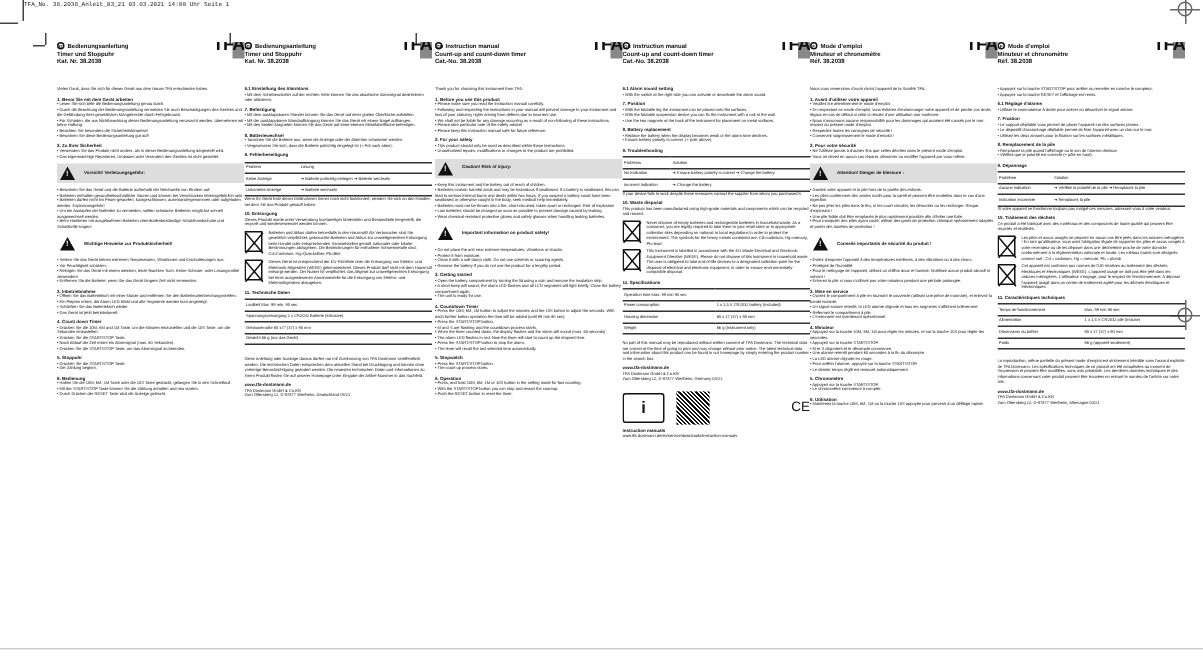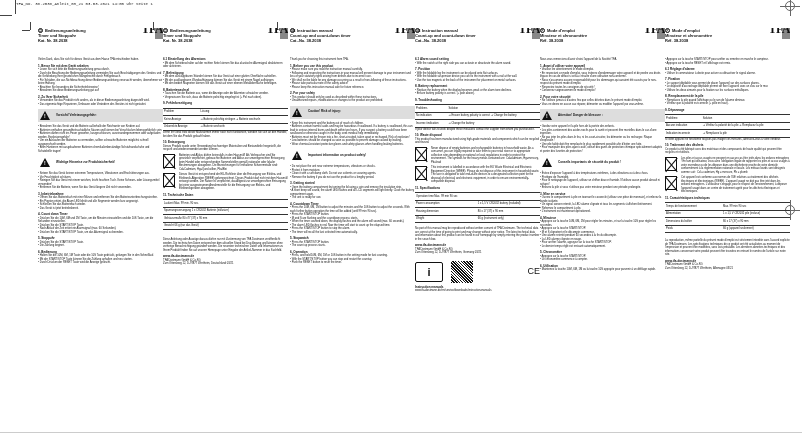--- a/index.html
+++ b/index.html
@@ -3,21 +3,21 @@
 <meta charset="utf-8">
 <style>
 *{box-sizing:border-box;margin:0;padding:0}
 body{width:802px;height:440px;background:#fff;font-family:"Liberation Sans",sans-serif;color:#111;position:relative;overflow:hidden}
 .slug{position:absolute;left:16px;top:2px;font-family:"Liberation Mono",monospace;font-size:4px;color:#222;white-space:nowrap}
 .crop{position:absolute;background:#444}
 .page{position:absolute;top:28px;width:125px;height:330px;font-size:2.7px;line-height:3.5px;overflow:hidden}
 .hdr{position:relative;height:26px;margin-bottom:4px}
 .hdr .ti{font-weight:bold;font-size:4px;line-height:5px}
 .hdr .ti .n{display:inline-block;width:5px;height:5px;border:0.5px solid #111;border-radius:50%;text-align:center;font-size:3px;line-height:4.5px;margin-right:2px}
-.logo{position:absolute;right:0;top:0;font-weight:900;font-size:12px;letter-spacing:-0.5px;font-family:Liberation Serif, serif}
+.logo{position:absolute;right:0;top:0;font-weight:900;font-size:12px;letter-spacing:-0.5px;font-family:Liberation Sans, sans-serif}
 .logo .box{position:absolute;right:-1px;top:-2px;width:9px;height:13px;background:#888;z-index:-1}
 .h{font-weight:bold;font-size:3px;margin-top:3px}
 .p{margin:0}
 .li::before{content:"• "}
 .warn{background:#ddd;margin:3px 0;padding:2px;display:flex;align-items:center;gap:6px;font-weight:bold;font-size:3px}
 .tri{width:0;height:0;border-left:5px solid transparent;border-right:5px solid transparent;border-bottom:9px solid #111;position:relative}
 .tri::after{content:"!";position:absolute;left:-1px;top:2px;color:#fff;font-size:5px;line-height:6px}
 table{width:100%;border-collapse:collapse;font-size:2.7px;margin-top:2px}
 td{border-top:0.5px solid #333;border-bottom:0.5px solid #333;padding:1.5px 1px}
 .bin{display:flex;gap:4px;margin:2px 0}

